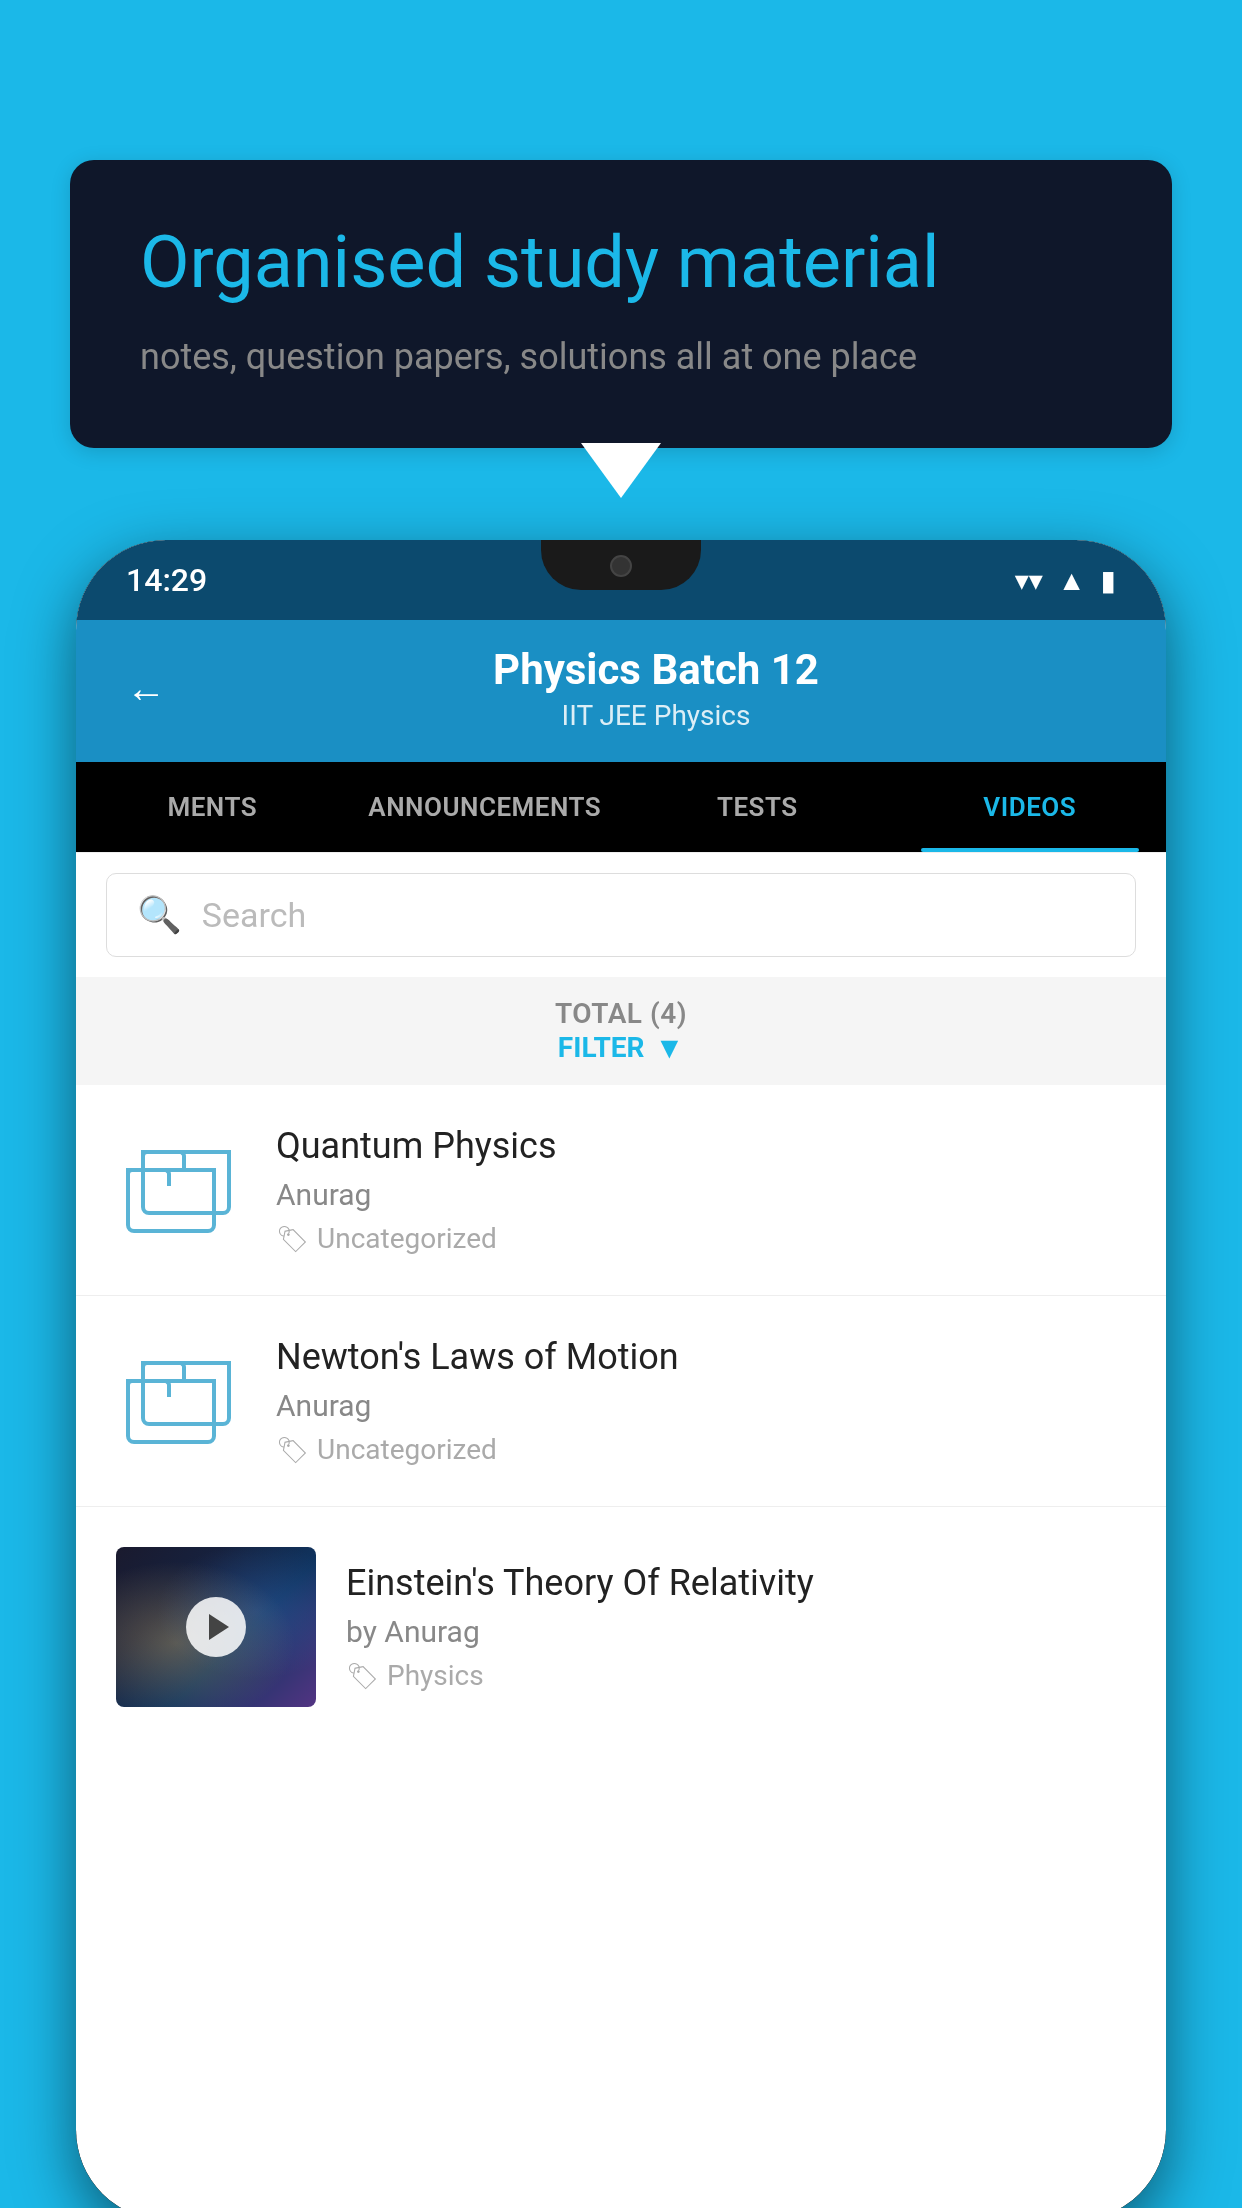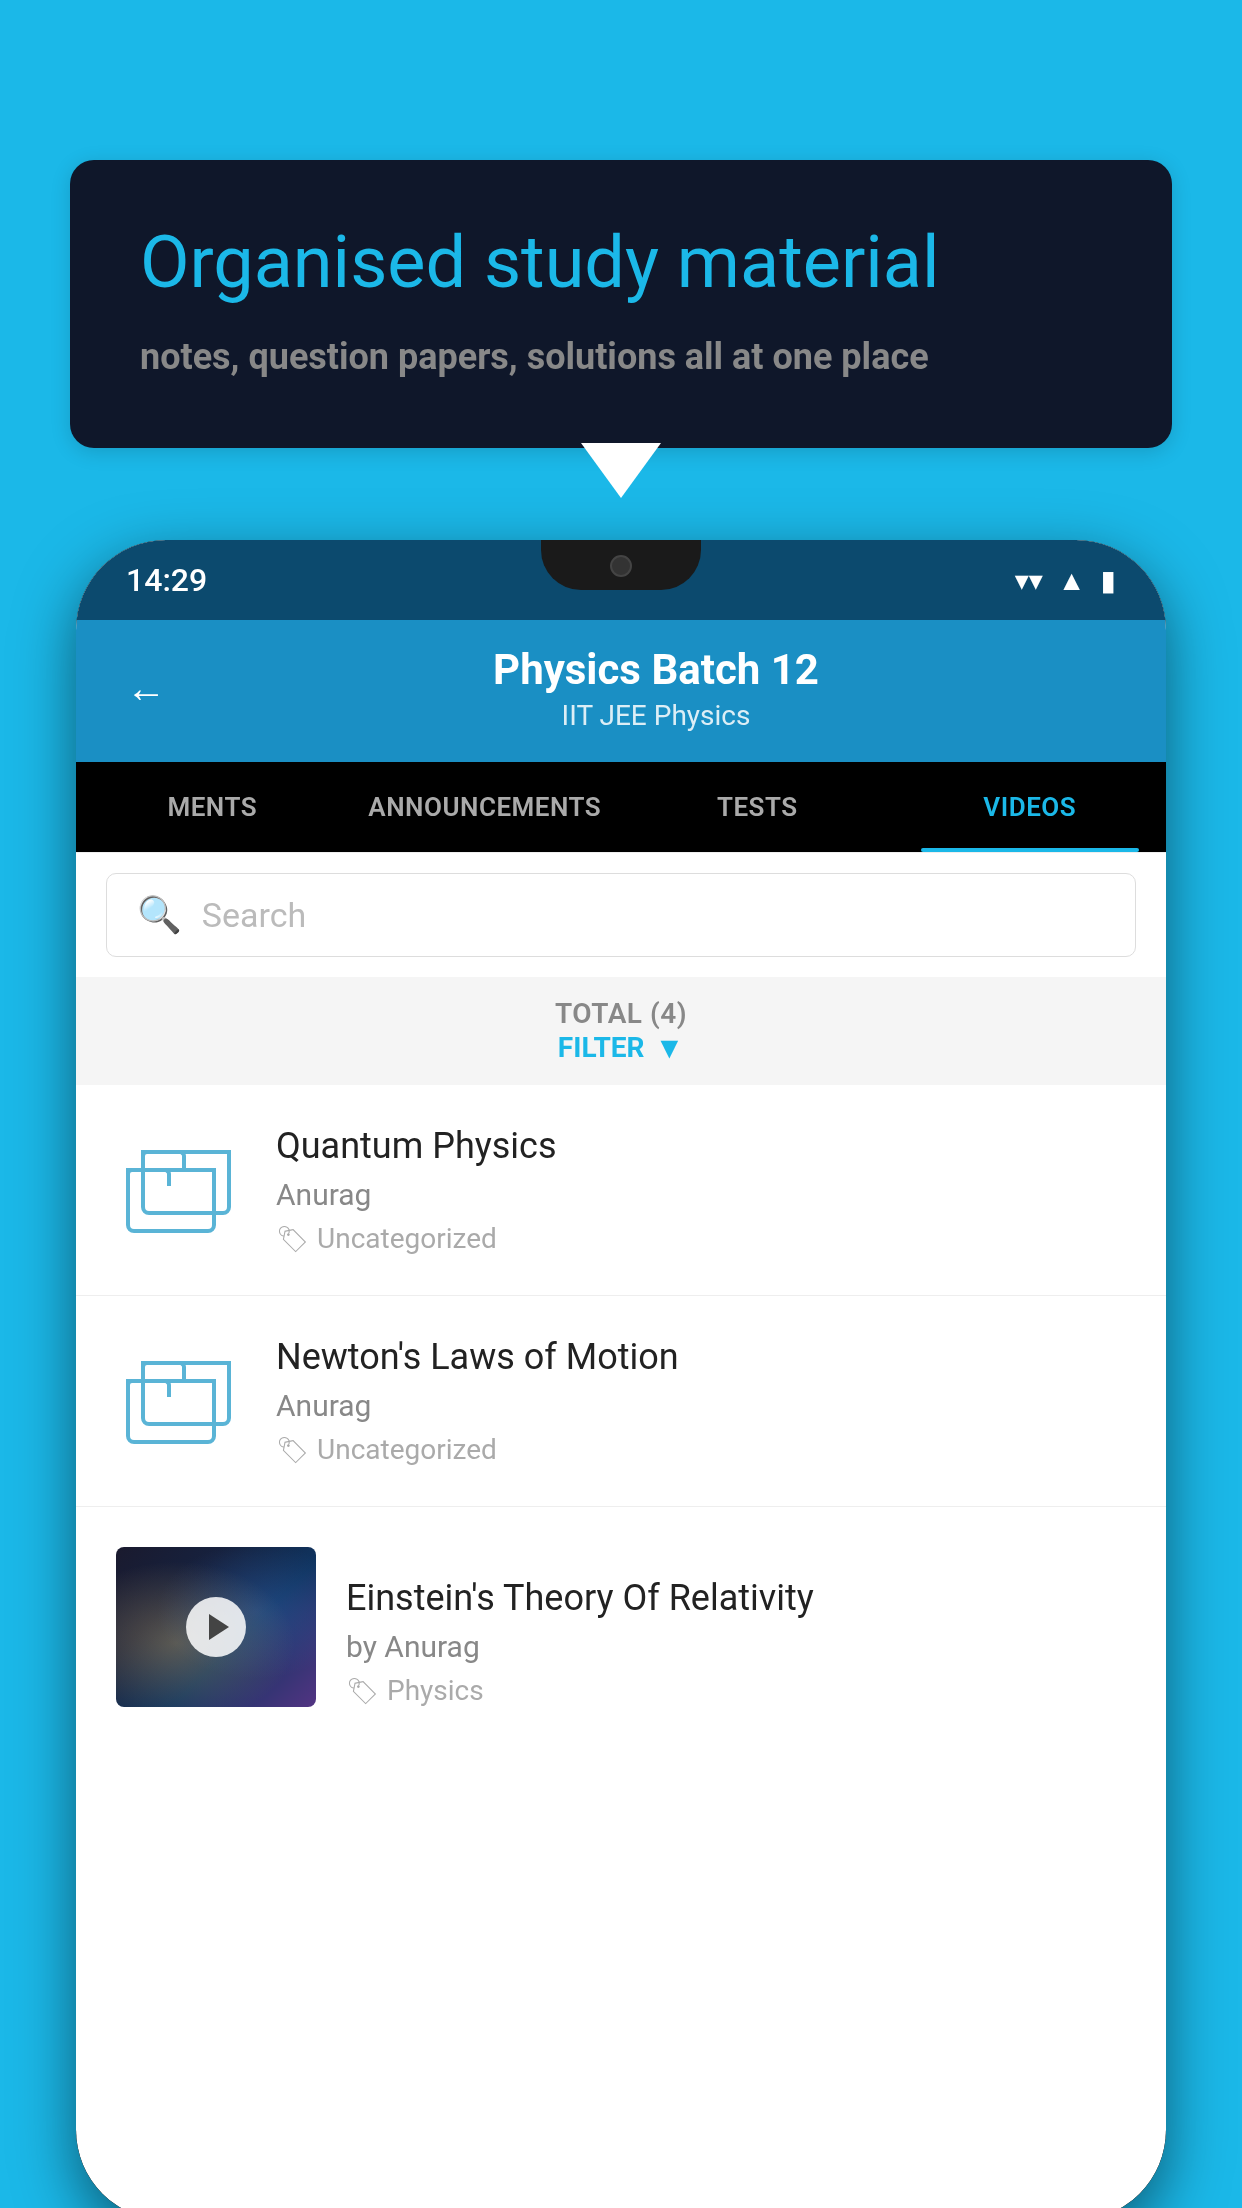--- a/index.html
+++ b/index.html
@@ -47,21 +47,21 @@
       font-size: 72px;
       font-weight: 400;
       color: #1BB8E8;
       line-height: 1.2;
       margin-bottom: 30px;
     }
 
     .bubble-subtitle {
       font-size: 36px;
       color: #888;
-      font-weight: 700;
+      font-weight: 400;
     }
 
     
     .phone-wrapper {
       position: absolute;
       top: 540px;
       left: 75px;
       right: 75px;
       bottom: 0;
       display: flex;
@@ -362,21 +362,21 @@
       gap: 8px;
     }
 
     .tag-icon {
       font-size: 26px;
     }
 
     
     .video-item-with-thumb {
       display: flex;
-      align-items: flex-end;
+      align-items: center;
       padding: 40px 40px;
       gap: 30px;
       cursor: pointer;
     }
 
     .real-thumb {
       width: 200px;
       height: 160px;
       flex-shrink: 0;
       background: linear-gradient(135deg, #1a1a2e 0%, #16213e 30%, #0f3460 60%, #533483 100%);

